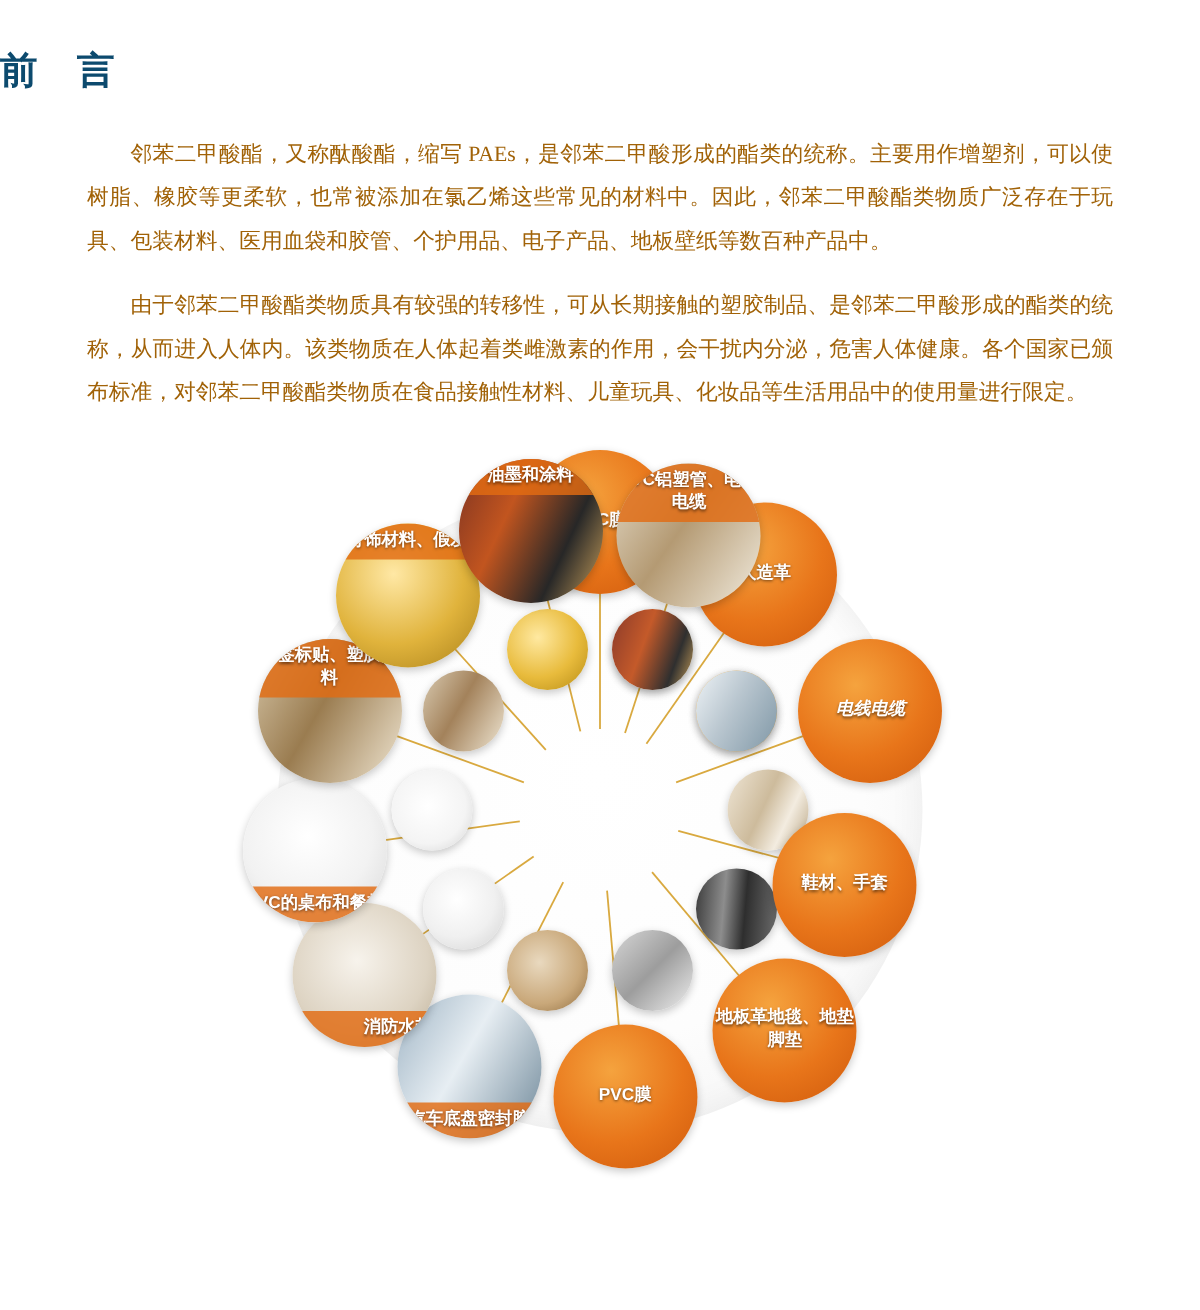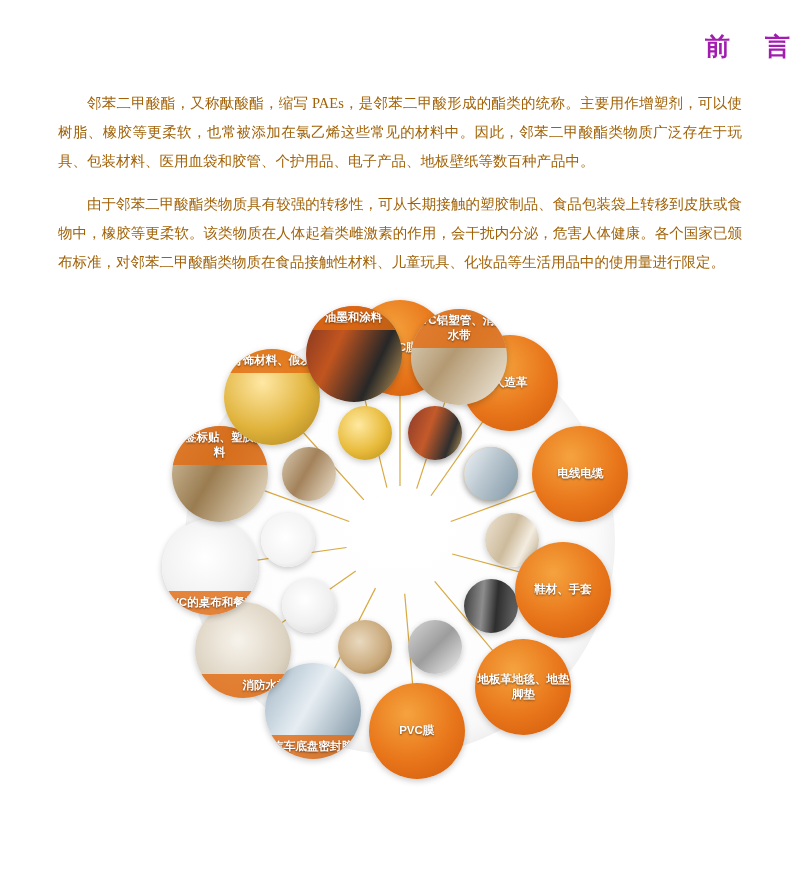--- a/index.html
+++ b/index.html
@@ -11,27 +11,27 @@
     width: 800px;
     height: 873px;
     position: relative;
     font-family: "Liberation Serif", "DejaVu Serif", serif;
     color: #1a1a1a;
     overflow: hidden;
   }
 
   
   .page-title {
-    text-align: right;
-    color: #a21caf;
+    text-align: left;
+    color: #0c4a6e;
     font-size: 25px;
     font-weight: bold;
     letter-spacing: 10px;
     margin: 30px 0 0 0;
-    font-family: Liberation Mono, monospace;
+    font-family: Liberation Serif, serif;
   }
 
   
   .article {
     margin: 26px 58px 0 58px;
   }
   .para {
     font-size: 14.5px;
     line-height: 29px;
     text-align: justify;
@@ -140,21 +140,21 @@
 </style>
 </head>
 <body>
 
 <div class="page">
 
   <h1 class="page-title">前 言</h1>
 
   <div class="article">
     <p class="para">邻苯二甲酸酯，又称酞酸酯，缩写 PAEs，是邻苯二甲酸形成的酯类的统称。主要用作增塑剂，可以使树脂、橡胶等更柔软，也常被添加在氯乙烯这些常见的材料中。因此，邻苯二甲酸酯类物质广泛存在于玩具、包装材料、医用血袋和胶管、个护用品、电子产品、地板壁纸等数百种产品中。</p>
-    <p class="para">由于邻苯二甲酸酯类物质具有较强的转移性，可从长期接触的塑胶制品、食品包装袋上转移到皮肤或食物中，橡胶等更柔软。该类物质在人体起着类雌激素的作用，会干扰内分泌，危害人体健康。各个国家已颁布标准，对邻苯二甲酸酯类物质在食品接触性材料、儿童玩具、化妆品等生活用品中的使用量进行限定。</p>
+    <p class="para">由于邻苯二甲酸酯类物质具有较强的转移性，可从长期接触的塑胶制品、是邻苯二甲酸形成的酯类的统称，从而进入人体内。该类物质在人体起着类雌激素的作用，会干扰内分泌，危害人体健康。各个国家已颁布标准，对邻苯二甲酸酯类物质在食品接触性材料、儿童玩具、化妆品等生活用品中的使用量进行限定。</p>
   </div>
 
   <div class="infographic">
     <div class="wheel"></div>
 
     <svg class="spokes" viewBox="0 0 700 490" xmlns="http://www.w3.org/2000/svg" aria-hidden="true">
         <line x1="350" y1="191" x2="350" y2="99" stroke="#d9a93f" stroke-width="1.2"></line>
         <line x1="380.9731275629565" y1="200.76578960839444" x2="433.74215970725277" y2="125.4038015338072" stroke="#d9a93f" stroke-width="1.2"></line>
         <line x1="400.74340152243906" y1="226.53091226041388" x2="487.19512263474263" y2="195.06505907445236" stroke="#d9a93f" stroke-width="1.2"></line>
         <line x1="402.1599946196097" y1="258.97622843553614" x2="491.025170638204" y2="282.78758058496805" stroke="#d9a93f" stroke-width="1.2"></line>
@@ -188,21 +188,21 @@
             <div class="cap" style="position: static; width: 96px;">PVC膜</div>
           </div>
         </div>
         <div class="node cap-full cap-solid" style="left: 460.127px; top: 87.7228px;">
           <div class="capwrap">
             <div class="cap" style="position: static; width: 96px;">人造革</div>
           </div>
         </div>
         <div class="node cap-full cap-solid" style="left: 530.421px; top: 179.332px;">
           <div class="capwrap">
-            <div class="cap" style="position: static; width: 96px;">电线电缆</div>
+            <div class="cap" style="position: static; width: 96px; font-style: italic;">电线电缆</div>
           </div>
         </div>
         <div class="node cap-full cap-solid" style="left: 513px; top: 294.693px;">
           <div class="capwrap">
             <div class="cap" style="position: static; width: 96px;">鞋材、手套</div>
           </div>
         </div>
         <div class="node cap-full cap-solid" style="left: 473.415px; top: 392.081px;">
           <div class="capwrap">
             <div class="cap" style="position: static; width: 96px;">地板革地毯、地垫脚垫</div>
@@ -238,19 +238,19 @@
             <div class="cap" style="position: static; width: 96px;">灯饰材料、假发</div>
           </div>
         </div>
         <div class="node cap-top" style="left: 303.551px; top: 58.7032px; background: linear-gradient(115deg, rgb(125, 51, 34) 0%, rgb(194, 85, 31) 35%, rgb(39, 39, 39) 70%, rgb(202, 161, 92) 100%);">
           <div class="capwrap">
             <div class="cap" style="position: static; width: 96px;">油墨和涂料</div>
           </div>
         </div>
         <div class="node cap-top" style="left: 409.331px; top: 62.3971px; background: linear-gradient(125deg, rgb(227, 217, 198) 0%, rgb(180, 154, 115) 45%, rgb(242, 236, 223) 100%);">
           <div class="capwrap">
-            <div class="cap" style="position: static; width: 96px;">PVC铝塑管、消防水带</div>
+            <div class="cap" style="position: static; width: 96px;">PVC铝塑管、电线电缆</div>
           </div>
         </div>
       </div>
   </div>
 
 </div>
 
 </body></html>

